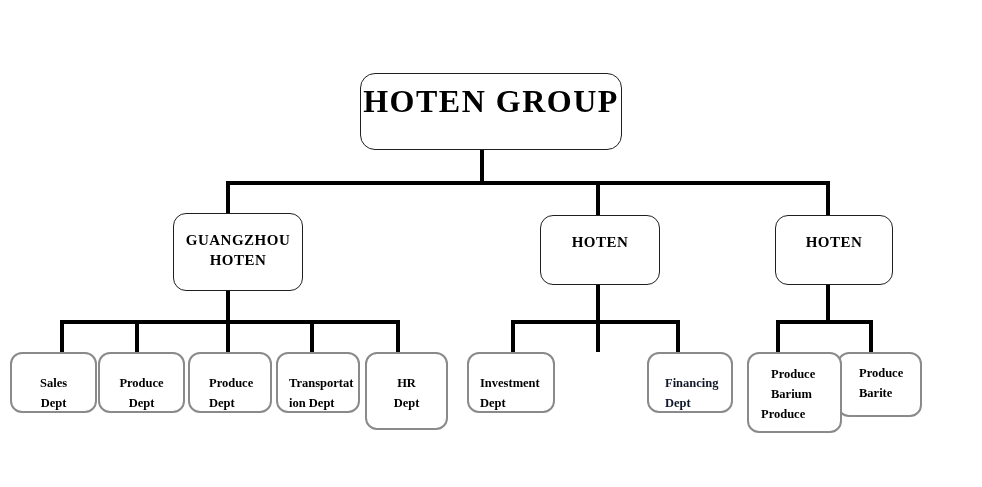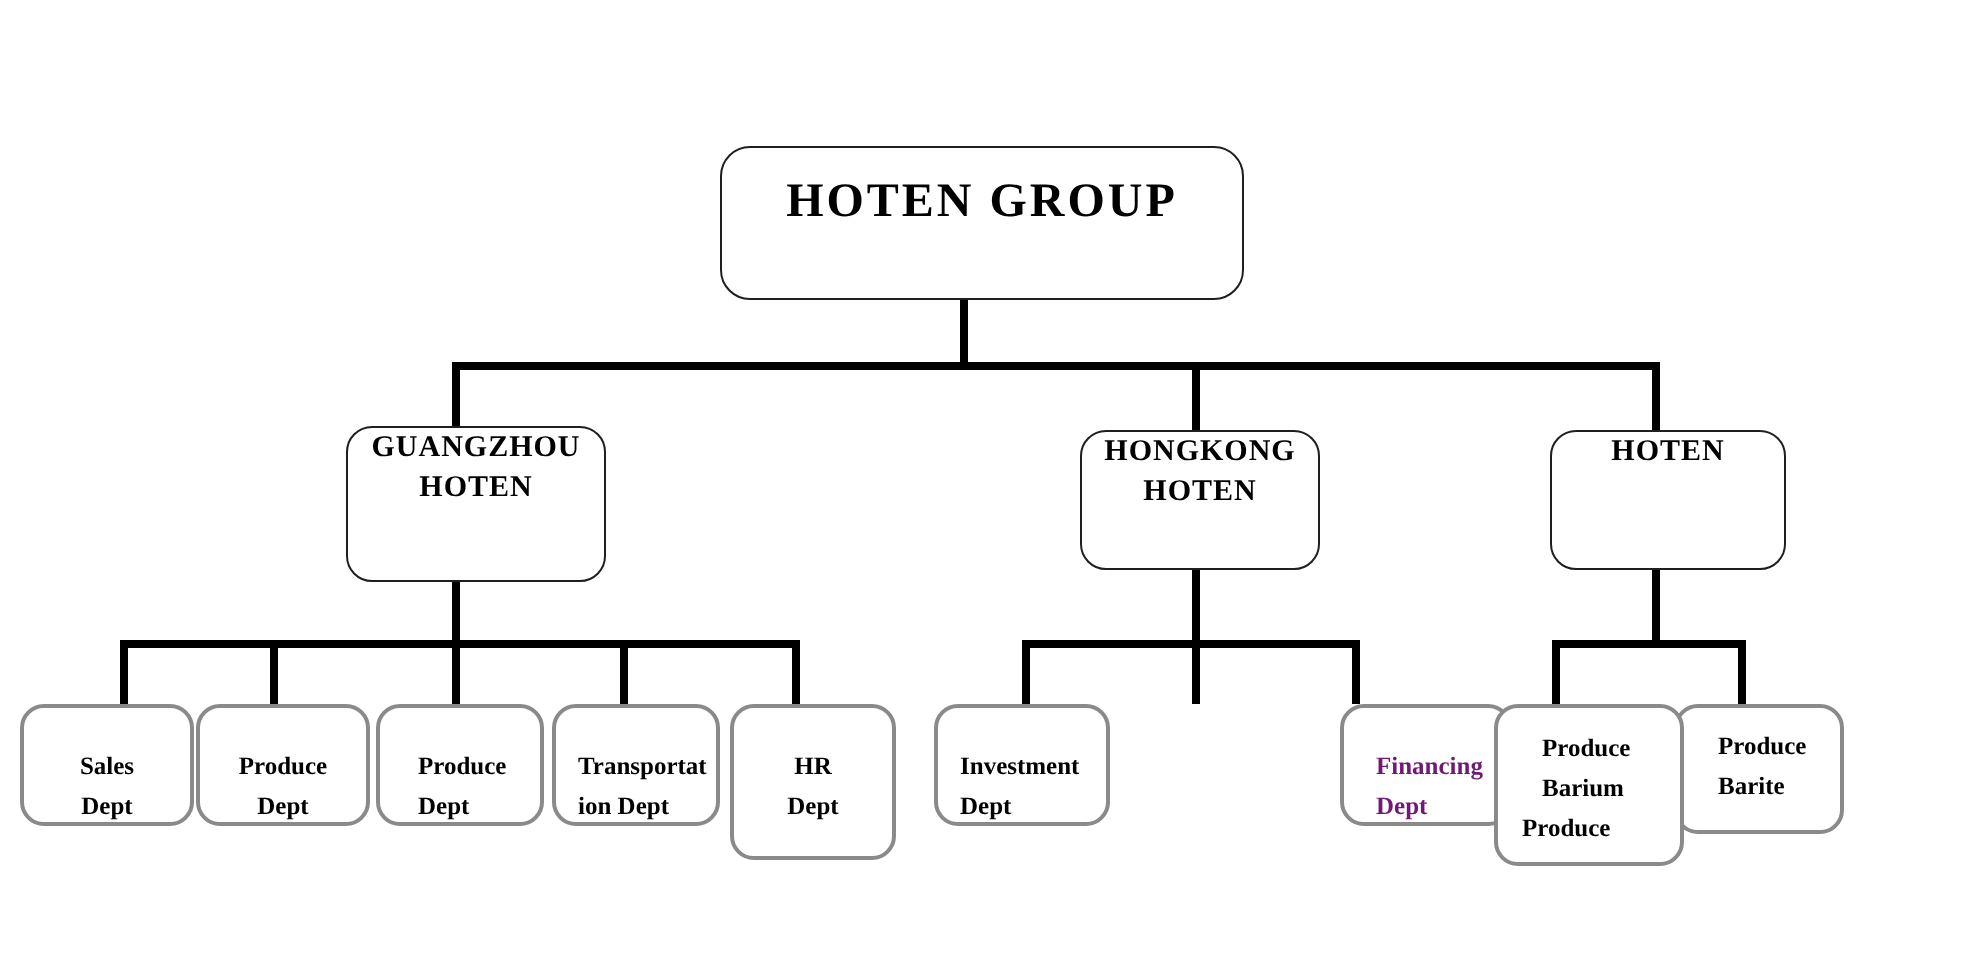--- a/index.html
+++ b/index.html
@@ -23,26 +23,26 @@
     border-radius:13px;
   }
   .box.dark{border:1px solid #1f1f1f;}
   .box.gray{border:2px solid #8a8a8a;border-radius:12px;}
   .ln{line-height:20px;white-space:nowrap;}
   .ctr{text-align:center;}
   .lft{text-align:left;}
   .root-box{border-radius:15px;}
   .root-box .ln{
     line-height:26px;
-    font-size:24px;
+    font-size:32px;
     letter-spacing:1.5px;
     padding-top:14px;
   }
   .lvl2 .ln{font-size:15px;letter-spacing:.5px;}
-  .lvl2{padding-top:0;text-align:center;}
+  .lvl2{padding-top:16px;text-align:center;}
   .leaf .ln{font-size:12.5px;}
   .leaf{padding-top:19px;}
   .pt9{padding-top:9px;}
   .pt10{padding-top:10px;}
   .pl11 .ln{padding-left:11px;}
   .pl16 .ln{padding-left:16px;}
   .pl19 .ln{padding-left:19px;}
   .pl20 .ln{padding-left:20px;}
   .pl22 .ln{padding-left:22px;}
   .box.barium{z-index:3;}
@@ -79,21 +79,20 @@
   <div class="box dark root-box ctr" style="left: 360px; top: 73px; width: 262px; height: 77px; border-color: rgb(31, 31, 31); color: rgb(0, 0, 0);">
     <div class="ln">HOTEN GROUP</div>
   </div>
 
   <div class="box dark lvl2 ctr" style="left: 173px; top: 213px; width: 130px; height: 78px; border-color: rgb(31, 31, 31); color: rgb(0, 0, 0);">
     <div class="ln">GUANGZHOU</div>
     <div class="ln">HOTEN</div>
   </div>
 
   <div class="box dark lvl2 ctr" style="left: 540px; top: 215px; width: 120px; height: 70px; border-color: rgb(31, 31, 31); color: rgb(0, 0, 0);">
-    <div class="ln">HONGKONG</div>
     <div class="ln">HOTEN</div>
   </div>
 
   <div class="box dark lvl2 ctr" style="left: 775px; top: 215px; width: 118px; height: 70px; border-color: rgb(31, 31, 31); color: rgb(0, 0, 0);">
     <div class="ln">HOTEN</div>
   </div>
 
   <div class="box gray leaf ctr" style="left: 10px; top: 352px; width: 87px; height: 61px; border-color: rgb(138, 138, 138); color: rgb(0, 0, 0);">
     <div class="ln">Sales</div>
     <div class="ln">Dept</div>
@@ -118,21 +117,21 @@
     <div class="ln">HR</div>
     <div class="ln">Dept</div>
   </div>
 
   <div class="box gray leaf lft pl11" style="left: 467px; top: 352px; width: 88px; height: 61px; border-color: rgb(138, 138, 138); color: rgb(0, 0, 0);">
     <div class="ln">Investment</div>
     <div class="ln">Dept</div>
   </div>
 
 
-  <div class="box gray leaf lft pl16" style="left: 670px; top: 352px; width: 86px; height: 61px; border-color: rgb(138, 138, 138); color: #701a75;">
+  <div class="box gray leaf lft pl16" style="left: 647px; top: 352px; width: 86px; height: 61px; border-color: rgb(138, 138, 138); color: #0f172a;">
     <div class="ln">Financing</div>
     <div class="ln">Dept</div>
   </div>
 
   <div class="box gray leaf lft pl22 pt10 barium" style="left: 747px; top: 352px; width: 95px; height: 81px; border-color: rgb(138, 138, 138); color: rgb(0, 0, 0);">
     <div class="ln">Produce</div>
     <div class="ln">Barium</div>
     <div class="ln">Produce</div>
   </div>
 

